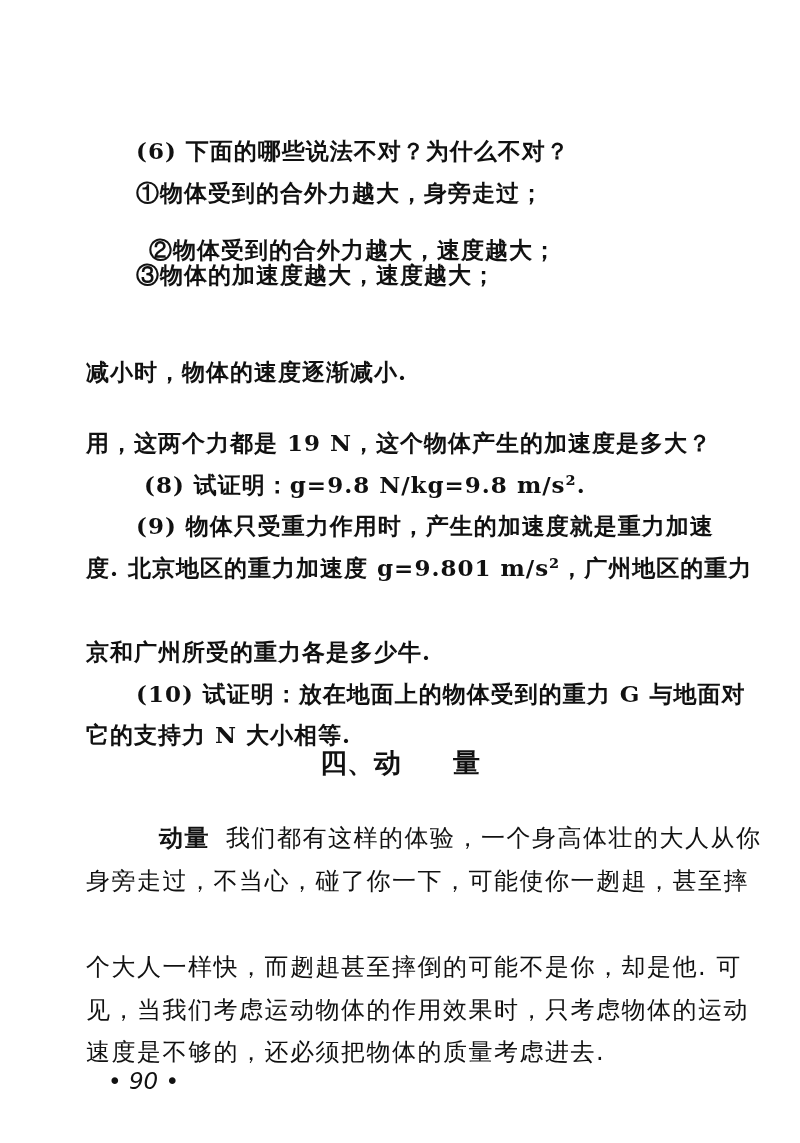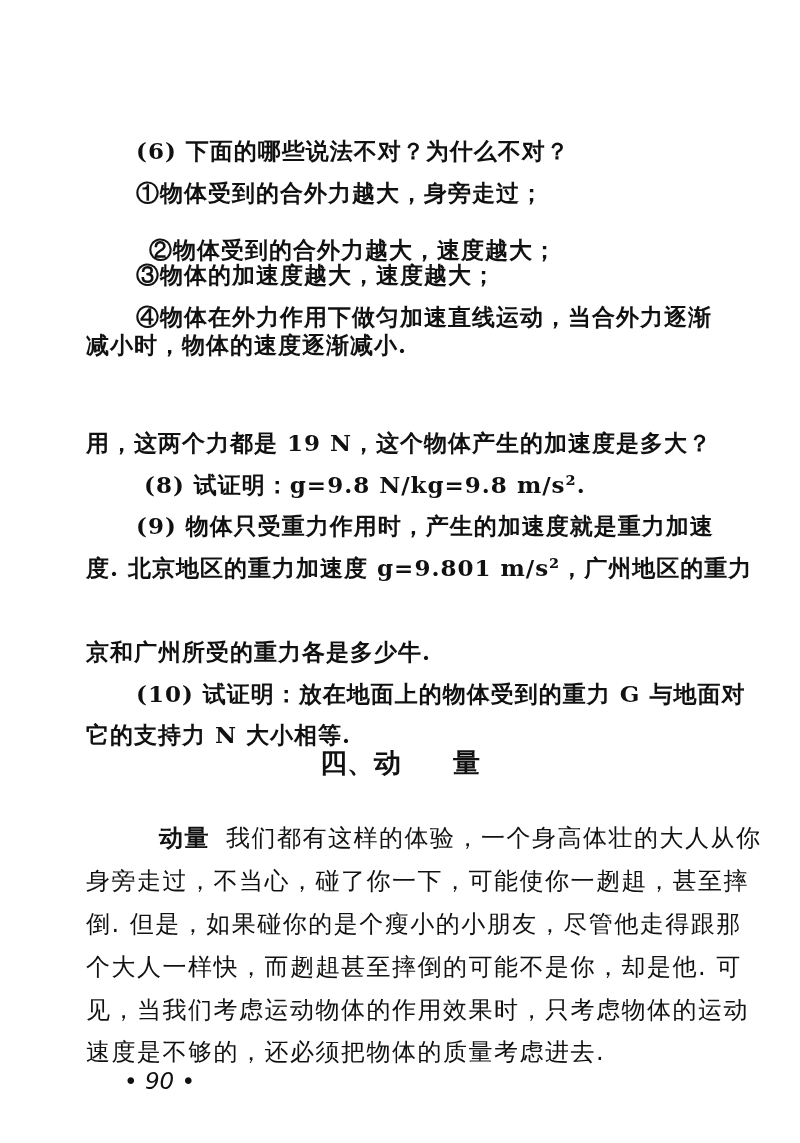--- a/index.html
+++ b/index.html
@@ -14,55 +14,53 @@
     font-weight: bold; letter-spacing: 1px;
   }
   .sans { font-family: "DejaVu Sans", "Liberation Sans", sans-serif; font-weight: normal; letter-spacing: 1.5px; font-size: 24px; }
   .title {
     position: absolute; left: 0; width: 800px; top: 742px; text-align: center;
     font-family: "DejaVu Sans", "Liberation Sans", sans-serif; font-weight: bold; font-size: 27px;
   }
   .title span.gap { display: inline-block; width: 52px; }
   .kw { font-weight: bold; margin-right: 16px; margin-left: 23px; }
   .pageno {
-    position: absolute; left: 124px; top: 1050px; font-size: 23px; font-style: italic;
+    position: absolute; left: 108px; top: 1050px; font-size: 23px; font-style: italic;
     font-family: "DejaVu Sans", "Liberation Sans", sans-serif;
     text-align: center;
   }
 </style>
 </head>
 <body>
 
 <div class="page">
 
   <div class="line" style="left:136px; top:136px;">(6) 下面的哪些说法不对？为什么不对？</div>
   <div class="line" style="left:136px; top:178px;">①物体受到的合外力越大，身旁走过；</div>
   <div class="line" style="left:136px; top:235px;margin-left:13px;">②物体受到的合外力越大，速度越大；</div>
   <div class="line" style="left:136px; top:260px;">③物体的加速度越大，速度越大；</div>
-  <div class="line" style="left:136px; top:302px;">④物体在外力作用下做匀加速直线运动，当合外力逐渐</div>
-  <div class="line" style="left:86px; top:330px;">减小时，物体的速度逐渐减小.</div>
+  <div class="line" style="left:86px; top:357px;">减小时，物体的速度逐渐减小.</div>
 
   <div class="line" style="left:86px; top:428px;">用，这两个力都是 19 N，这个物体产生的加速度是多大？</div>
 
   <div class="line" style="left:144px; top:470px;">(8) 试证明：g=9.8 N/kg=9.8 m/s².</div>
 
   <div class="line" style="left:136px; top:511px;">(9) 物体只受重力作用时，产生的加速度就是重力加速</div>
   <div class="line" style="left:86px; top:553px;">度. 北京地区的重力加速度 g=9.801 m/s²，广州地区的重力</div>
   <div class="line" style="left:86px; top:637px;">京和广州所受的重力各是多少牛.</div>
 
   <div class="line" style="left:136px; top:679px;">(10) 试证明：放在地面上的物体受到的重力 G 与地面对</div>
   <div class="line" style="left:86px; top:720px;">它的支持力 N 大小相等.</div>
 
   <div class="title" style="top:745px;">
     <span>四、动</span><span class="gap"></span><span>量</span>
   </div>
 
   <div class="line sans" style="left:136px; top:823px;">
     <span class="kw">动量</span><span>我们都有这样的体验，一个身高体壮的大人从你</span>
   </div>
   <div class="line sans" style="left:86px; top:866px;">身旁走过，不当心，碰了你一下，可能使你一趔趄，甚至摔</div>
-  <div class="line sans" style="left:86px; top:909px;">倒. 但是，如果碰你的是个瘦小的小朋友，尽管他走得跟那</div>
   <div class="line sans" style="left:86px; top:952px;">个大人一样快，而趔趄甚至摔倒的可能不是你，却是他. 可</div>
   <div class="line sans" style="left:86px; top:995px;">见，当我们考虑运动物体的作用效果时，只考虑物体的运动</div>
   <div class="line sans" style="left:86px; top:1037px;">速度是不够的，还必须把物体的质量考虑进去.</div>
 
   <div class="pageno" style="top:1068px;">• 90 •</div>
 </div>
 
 </body></html>

